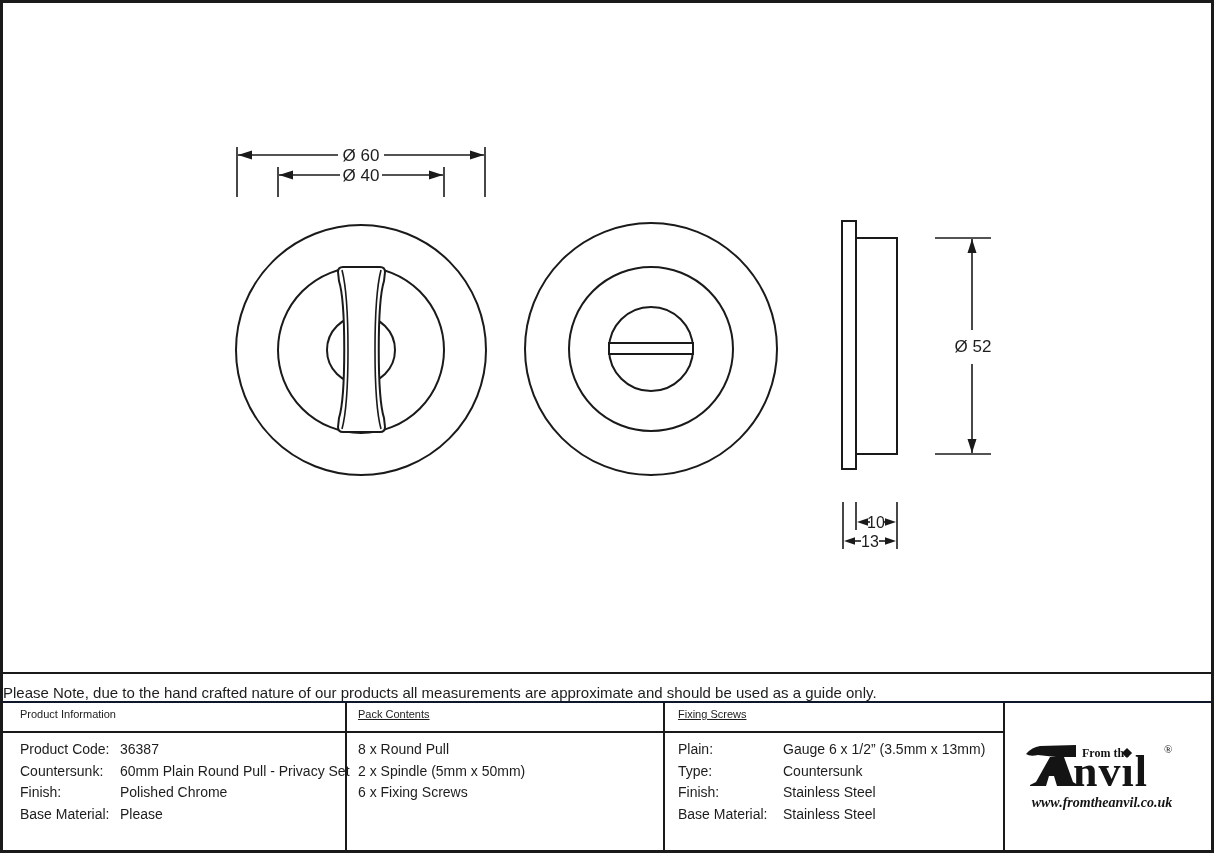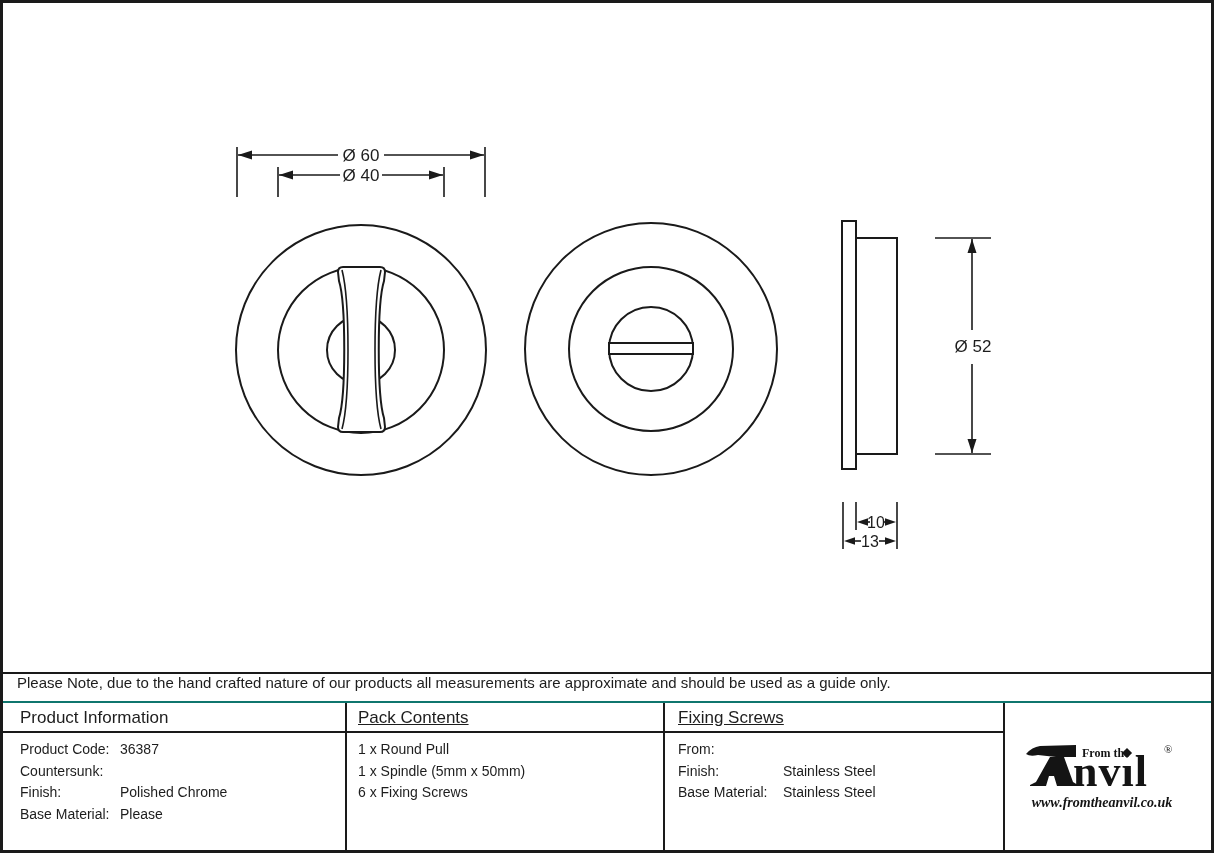--- a/index.html
+++ b/index.html
@@ -4,26 +4,26 @@
 <style>
   html,body{margin:0;padding:0;}
   body{
     width:1214px;height:853px;position:relative;background:#ffffff;
     font-family:"Liberation Sans", sans-serif;color:#1d1d1d;overflow:hidden;
   }
   .frame{position:absolute;inset:0;border:3px solid #1a1a1a;box-sizing:border-box;pointer-events:none;}
   #drawing-svg{position:absolute;left:0;top:0;}
   .note-bar{
     position:absolute;left:0;top:672px;width:1214px;height:31px;box-sizing:border-box;
-    border-top:2px solid #1a1a1a;border-bottom:2px solid #0f766e;
-    display:flex;align-items:flex-start;padding-left:17px;font-size:15px;
+    border-top:2px solid #1a1a1a;border-bottom:2px solid #0f172a;
+    display:flex;align-items:flex-end;padding-left:3px;font-size:15px;
   }
   .vline{position:absolute;top:703px;height:150px;width:2px;background:#1a1a1a;}
   .hline-header{position:absolute;left:3px;top:731px;width:1001px;height:2px;background:#1a1a1a;}
-  .th{position:absolute;top:708px;font-size:17px;}
+  .th{position:absolute;top:708px;font-size:11px;}
   .col{position:absolute;top:739px;font-size:14px;line-height:21.5px;}
   .kv{display:flex;}
   .kv .k{width:100px;flex:0 0 auto;}
   .col-fix .kv .k{width:105px;}
   .logo-cell{
     position:absolute;left:1005px;top:705px;width:202px;height:144px;
     display:flex;align-items:center;justify-content:center;
   }
   .serif{font-family:"Liberation Serif", serif;}
 </style>
@@ -113,40 +113,46 @@
 <div class="th" style="left:358px;text-decoration:underline;">Pack Contents</div>
 <div class="th" style="left:678px;text-decoration:underline;">Fixing Screws</div>
 
 <div class="col" style="left:20px;">
   <div class="kv">
     <span class="k">Product Code:</span>
     <span class="v">36387</span>
   </div>
   <div class="kv">
     <span class="k">Countersunk:</span>
+    <span class="v">60mm Plain Round Pull - Privacy Set</span>
   </div>
   <div class="kv">
     <span class="k">Finish:</span>
     <span class="v">Polished Chrome</span>
   </div>
   <div class="kv">
     <span class="k">Base Material:</span>
     <span class="v">Please</span>
   </div>
 </div>
 
 <div class="col" style="left:358px;">
-  <div>1 x Round Pull</div>
-  <div>1 x Spindle (5mm x 50mm)</div>
+  <div>8 x Round Pull</div>
+  <div>2 x Spindle (5mm x 50mm)</div>
   <div>6 x Fixing Screws</div>
 </div>
 
 <div class="col col-fix" style="left:678px;">
   <div class="kv">
-    <span class="k">From:</span>
+    <span class="k">Plain:</span>
+    <span class="v">Gauge 6 x 1/2” (3.5mm x 13mm)</span>
+  </div>
+  <div class="kv">
+    <span class="k">Type:</span>
+    <span class="v">Countersunk</span>
   </div>
   <div class="kv">
     <span class="k">Finish:</span>
     <span class="v">Stainless Steel</span>
   </div>
   <div class="kv">
     <span class="k">Base Material:</span>
     <span class="v">Stainless Steel</span>
   </div>
 </div>

